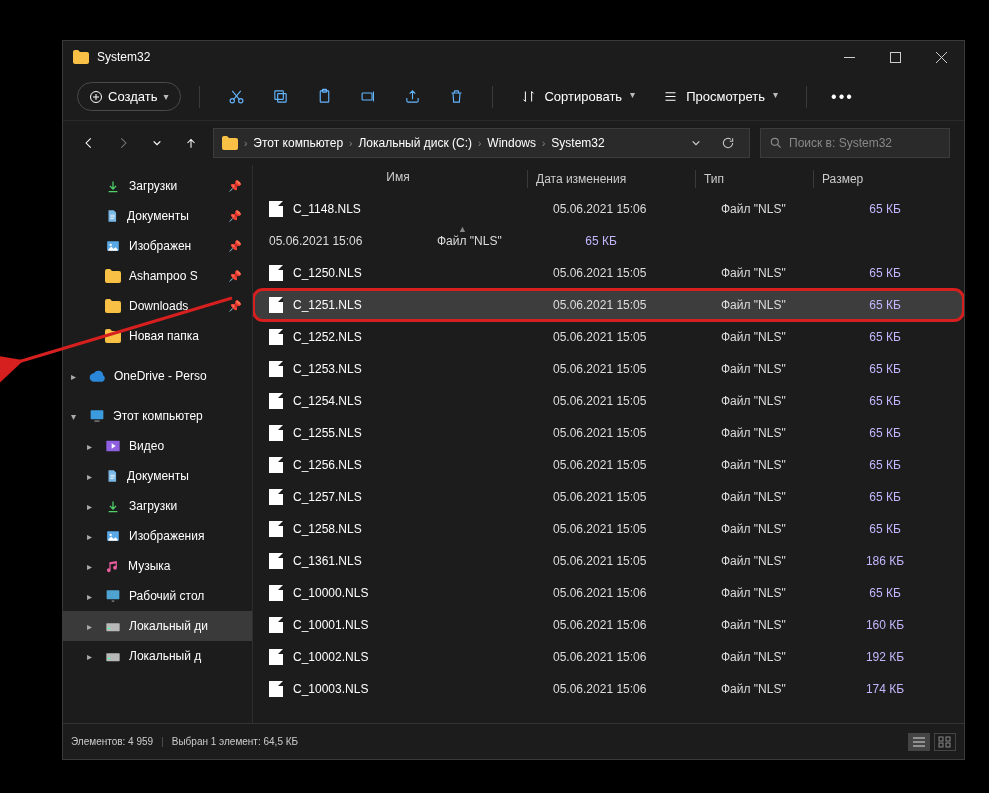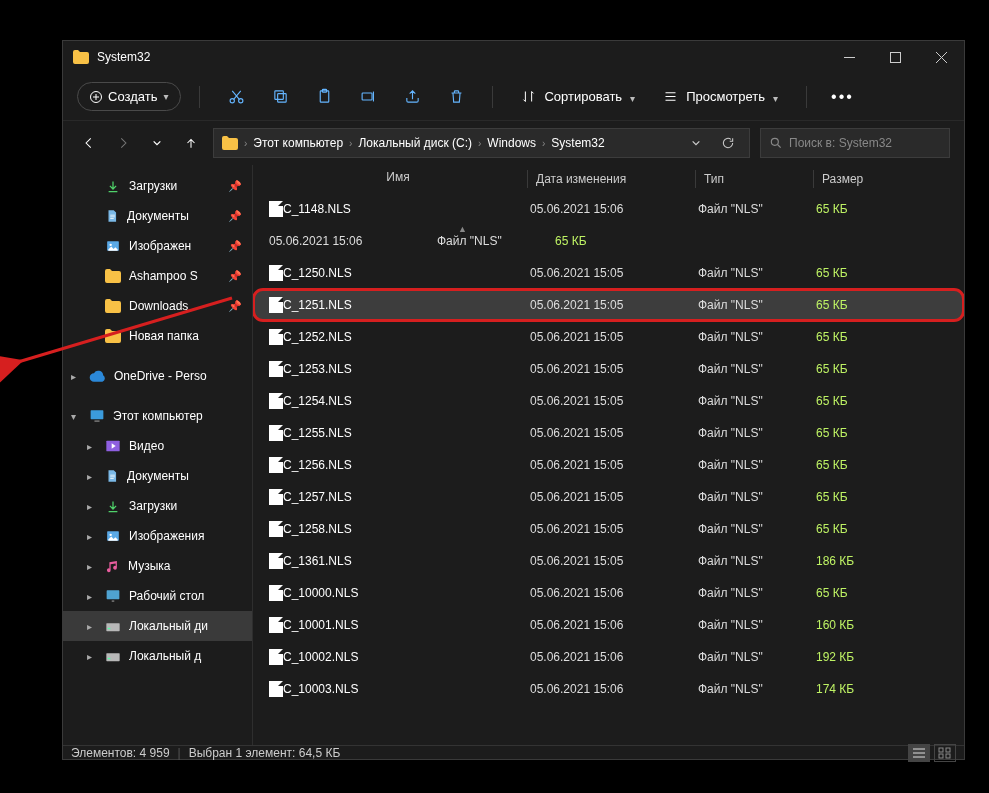--- a/index.html
+++ b/index.html
@@ -18,21 +18,21 @@
   
   .toolbar { display: flex; align-items: center; height: 48px; padding: 0 14px; gap: 8px; border-bottom: 1px solid rgba(255,255,255,0.06);}
   .pillbtn {
     display: flex; align-items: center; gap: 6px; padding: 6px 12px;
     border: 1px solid #4a4a4a; border-radius: 18px; color: #fff; font-size: 13px;
   }
   .plus { width: 12px; height: 12px; display: inline-flex; align-items: center; justify-content: center; font-size: 14px; color: #fff;}
   .chev { font-size: 10px; color: #bbb; }
   .sep { width: 1px; height: 22px; background: #3a3a3a; margin: 0 10px; }
   .tbicon { width: 36px; height: 36px; display: flex; align-items: center; justify-content: center; color: #64b5ff; }
-  .tbtext { display: flex; align-items: flex-end; gap: 8px; color: #fff; font-size: 13px; padding: 0 10px; }
+  .tbtext { display: flex; align-items: flex-start; gap: 8px; color: #fff; font-size: 13px; padding: 0 10px; }
   .tbtext svg { color: #fff; }
   .dots { letter-spacing: 2px; font-size: 16px; color: #fff; padding: 0 6px;}
   
   .navrow { display: flex; align-items: center; height: 44px; padding: 0 14px; gap: 10px; }
   .navarrow { width: 24px; height: 24px; display: flex; align-items: center; justify-content: center; color: #fff; }
   .addrbox {
     flex: 1; height: 30px; background: #2a2a2a; border: 1px solid #3c3c3c;
     display: flex; align-items: center; padding: 0 8px; gap: 6px; overflow: hidden;
   }
   .crumb { color: #fff; font-size: 12px; white-space: nowrap; }
@@ -58,30 +58,30 @@
   .colhdr { display: flex; align-items: center; height: 28px; padding-left: 16px; color: #ccc; font-size: 12px; }
   .colhdr .col { border-left: 1px solid #3a3a3a; padding-left: 8px; height: 18px; display: flex; align-items: center;}
   .colhdr .col:first-child { border-left: none; padding-left: 0; flex-direction: column;}
   .c-name { width: 258px; display: flex; align-items: center; gap: 40px;}
   .c-name .sortind { font-size: 9px; color: #888; margin-left: auto; margin-right: 60px;}
   .c-date { width: 168px; }
   .c-type { width: 118px; text-align: center; }
   .c-size { width: 100px; text-align: right; }
   .rows { flex: 1; overflow: hidden; }
   .frow { display: flex; align-items: center; height: 32px; padding-left: 16px; color: #fff; font-size: 12px; position: relative;}
-  .frow .fname { width: 261px; display: flex; align-items: center; }
+  .frow .fname { width: 284px; display: flex; align-items: center; gap: 10px;}
   .frow .fdate { width: 168px; color: #ddd;}
   .frow .ftype { width: 118px; color: #ddd;}
-  .frow .fsize { width: 92px; text-align: left; color: #bef264;}
+  .frow .fsize { width: 92px; text-align: center; color: #c4b5fd;}
   .frow.sel { background: #3d3d3d; }
   .frow.hilite { outline: 3px solid #d61f1f; outline-offset: -2px; border-radius: 10px; z-index: 5;}
   .fileicon { width: 14px; height: 16px; background: #fff; position: relative; flex-shrink: 0;}
   .fileicon::after { content:""; position:absolute; top:0; right:0; border-style:solid; border-width:0 0 5px 5px; border-color: transparent transparent #1c1c1c transparent; }
   
-  .status { height: 14px; border-top: 1px solid #333; display: flex; align-items: center; padding: 0 8px; font-size: 12px; color: #ccc;}
+  .status { height: 36px; border-top: 1px solid #333; display: flex; align-items: center; padding: 0 8px; font-size: 10px; color: #ccc;}
   .status .ssep { color: #555; margin: 0 8px;}
   .status .flex { flex:1; }
   .viewbtn { width:22px; height:18px; margin-left:4px; display:flex; align-items:center; justify-content:center; border:1px solid #444;}
   .viewbtn.active { background:#444; }
   
   .arrow-ann { position: absolute; top: 290px; left: 0; width: 235px; height: 85px; pointer-events: none; z-index: 20;}
   .arrow-ann svg { width: 100%; height: 100%; overflow: visible;}
   
   svg { display: block; }
 </style>

